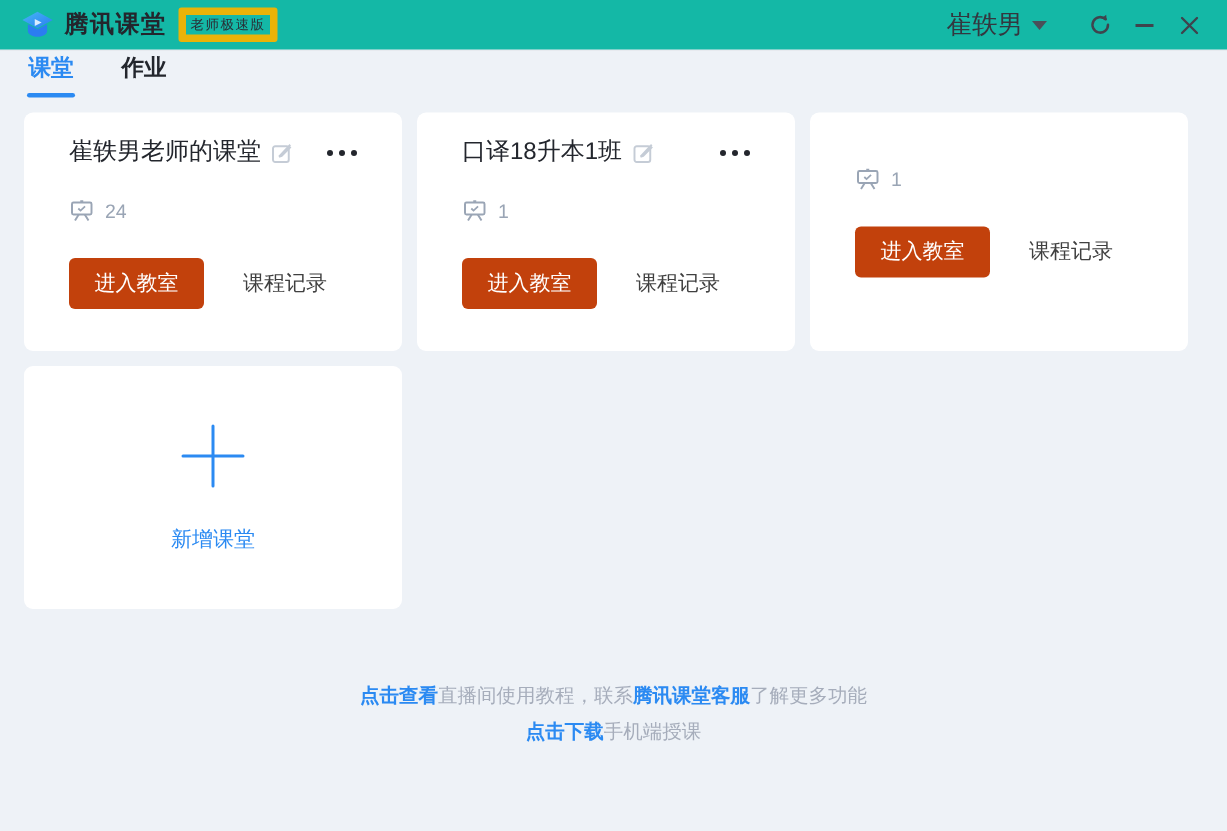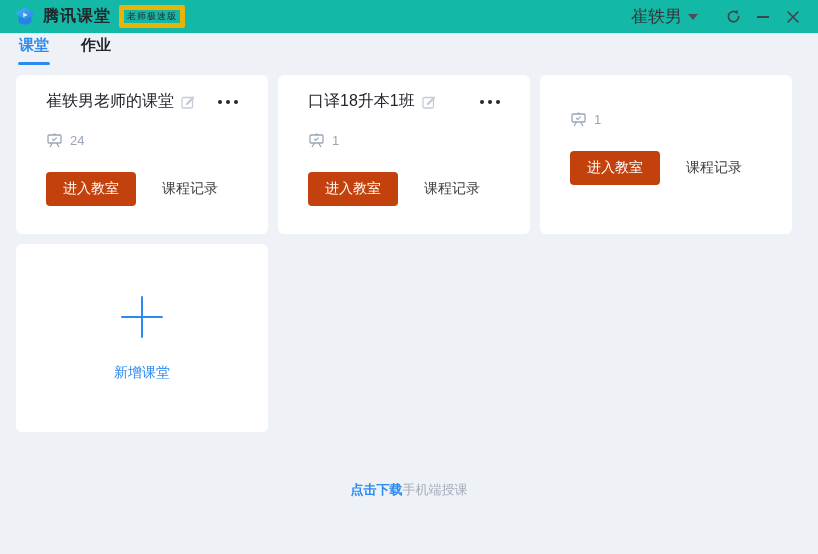--- a/index.html
+++ b/index.html
@@ -43,21 +43,21 @@
   .dot { width:4px; height:4px; border-radius:50%; background:#23262d; }
   .count-row { display:flex; align-items:center; gap:7px; margin-top:20px; }
   .count-num { font-size:13px; color:#9aa5b5; }
   .card-actions { display:flex; align-items:center; margin-top:24px; }
   .btn-primary {
     background:#c2410c; color:#fff; font-size:14px; border:none; border-radius:4px;
     padding:8px 17px; cursor:pointer; font-family:inherit;
   }
   .link-records { color:#404040; font-size:14px; margin-left:26px; cursor:pointer; }
   .card-add {
-    height:188px; display:flex; flex-direction:column; align-items:center; justify-content:center;
+    height:162px; display:flex; flex-direction:column; align-items:center; justify-content:center;
     padding:0; cursor:pointer;
   }
   .add-label { color:#2b8af2; font-size:14px; margin-top:24px; }
   
   .footer { margin-top:46px; text-align:center; font-size:13px; line-height:24px; color:#a6adbb; }
   .footer .link { color:#2b8af2; font-weight:bold; cursor:pointer; }
 </style>
 </head>
 <body>
 
@@ -191,15 +191,18 @@
     <svg width="46" height="46" viewBox="0 0 46 46">
       <path d="M23 3 V43 M3 23 H43" stroke="#2b8af2" stroke-width="2" stroke-linecap="round" fill="none"></path>
     </svg>
     <span class="add-label">新增课堂</span>
   </div>
 
 </div>
 
 <div class="footer">
   <div>
+    <span class="link">点击查看</span><span>直播间使用教程，联系</span><span class="link">腾讯课堂客服</span><span>了解更多功能</span>
+  </div>
+  <div>
     <span class="link">点击下载</span><span>手机端授课</span>
   </div>
 </div>
 
 </body></html>

